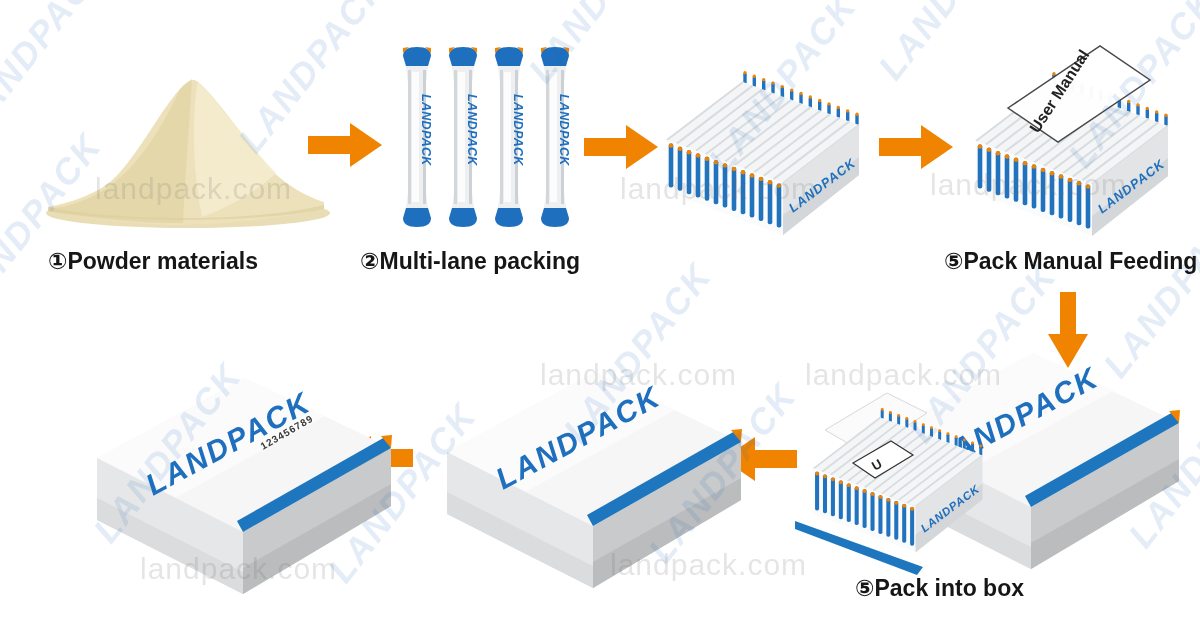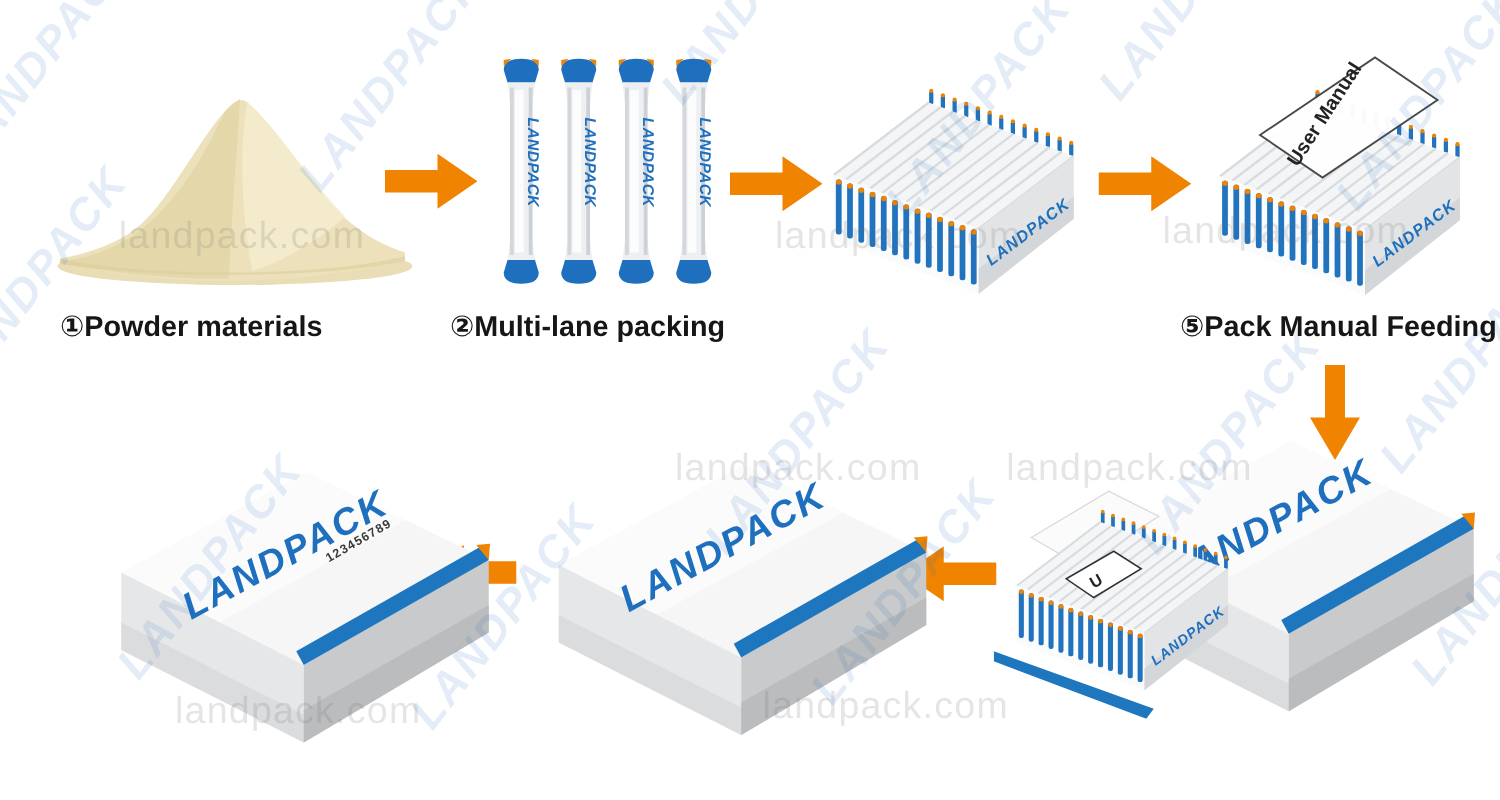--- a/index.html
+++ b/index.html
@@ -241,14 +241,15 @@
   </svg>
 
   <svg class="fig" style="left:85px;top:358px" width="320" height="240" viewBox="0 0 320 240">
     <use href="#boxG"></use>
     <text class="codeTxt" transform="translate(178,92) rotate(-30)">123456789</text>
   </svg>
 
   <div class="step-label" style="left:48px;top:248px">①Powder materials</div>
   <div class="step-label" style="left:360px;top:248px">②Multi-lane packing</div>
   <div class="step-label" style="left:944px;top:248px">⑤Pack Manual Feeding</div>
+  <div class="step-label" style="left:855px;top:575px">⑤Pack into box</div>
 
 </div>
 
 </body></html>

